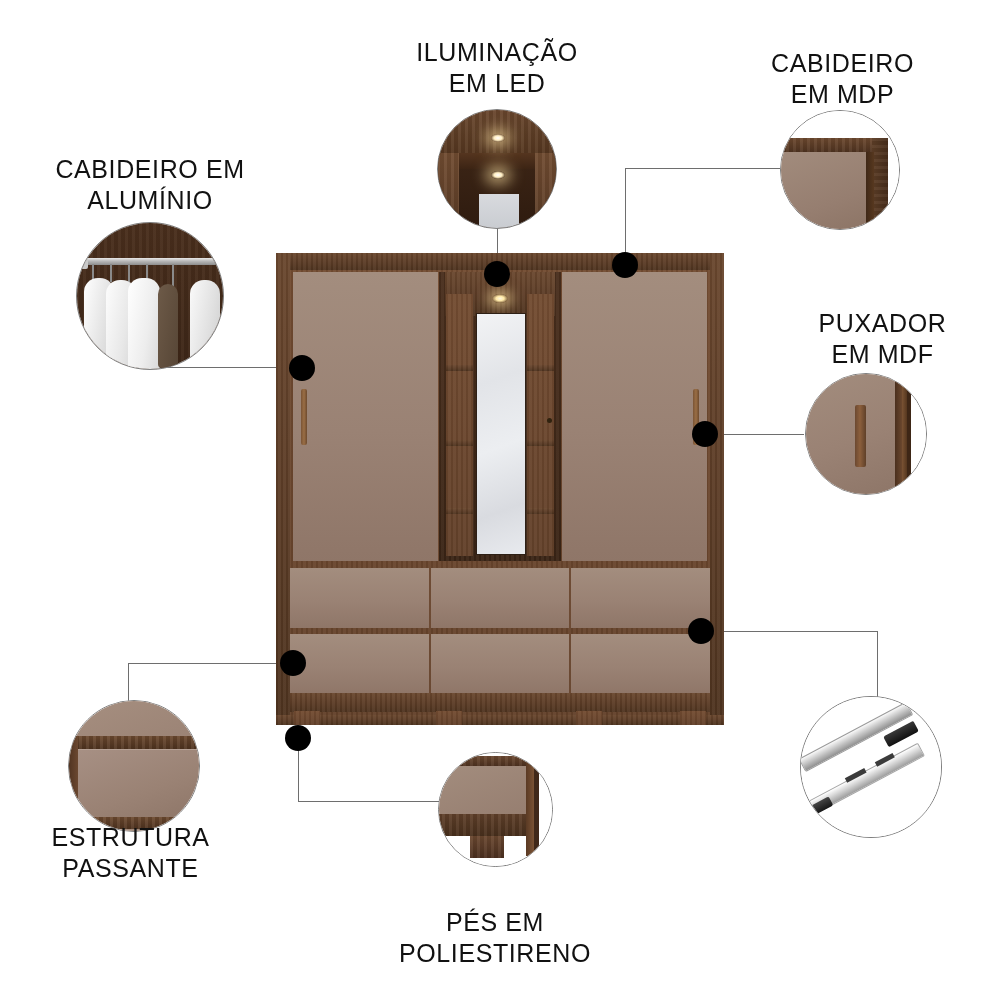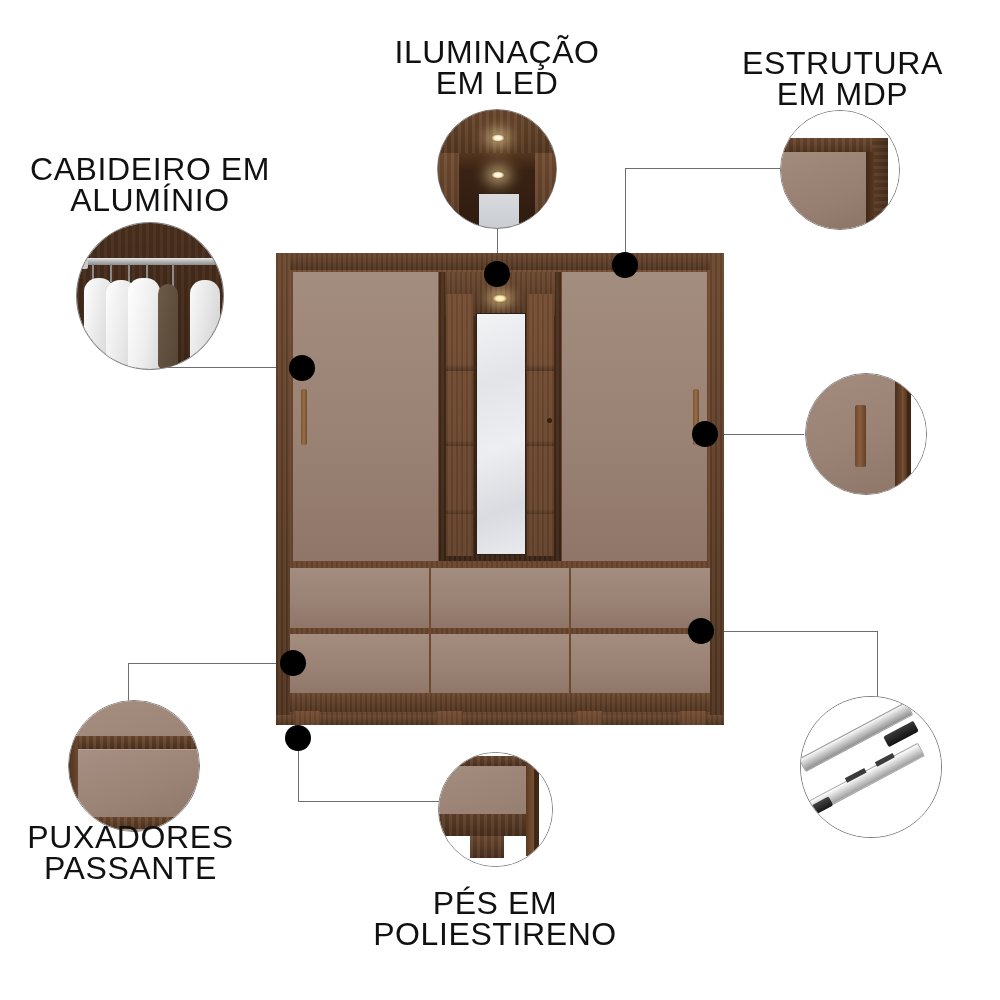--- a/index.html
+++ b/index.html
@@ -9,21 +9,21 @@
     font-family:"Liberation Sans", sans-serif;
     overflow:hidden;
     position:relative;
   }
   .stage{position:absolute;left:0;top:0;width:1000px;height:1000px;}
 
   
   .label{
     position:absolute;
     color:#111111;
-    font-size:32px;
+    font-size:25px;
     line-height:31px;
     letter-spacing:.6px;
     font-weight:400;
     text-align:center;
     white-space:pre-line;
     user-select:none;
   }
 
   
   .bubble{
@@ -240,37 +240,39 @@
                   box-shadow:0 0 14px 6px rgba(255,228,165,.6);"></div>
       <div style="position:absolute;left:54px;top:62px;width:14px;height:8px;border-radius:50%;
                   background:radial-gradient(ellipse at center,#ffffff 0%,#ffeec2 40%,rgba(255,220,150,.15) 75%,rgba(255,220,150,0) 100%);
                   box-shadow:0 0 14px 6px rgba(255,228,165,.6);"></div>
 
       <div style="position:absolute;left:42px;top:85px;width:40px;height:35px;
                   background:linear-gradient(180deg,#d8dade,#c9ccd1);"></div>
     </div>
   </div>
 
-  <div class="label" style="left:725px;top:48px;width:235px;">ESTRUTURA
+  <div class="label" style="left:725px;top:48px;width:235px;">CABIDEIRO
 EM MDP</div>
   <div class="bubble" style="left:780px;top:110px;width:120px;height:120px;">
     <div class="inner" style="background:#ffffff;">
       <div style="position:absolute;left:-8px;top:28px;width:116px;height:14px;
                   background:repeating-linear-gradient(90deg,rgba(255,255,255,.05) 0 3px,rgba(0,0,0,.07) 3px 7px),
                              linear-gradient(180deg,#6d492f,#4f3320);"></div>
       <div style="position:absolute;left:92px;top:28px;width:16px;height:120px;
                   background:repeating-linear-gradient(180deg,rgba(255,255,255,.04) 0 3px,rgba(0,0,0,.06) 3px 7px),
                              linear-gradient(90deg,#5d3e27,#472d1b);"></div>
       <div style="position:absolute;left:-8px;top:42px;width:99px;height:86px;
                   background:linear-gradient(160deg,#a28c7d,#967e70 60%,#8a7263);"></div>
       <div style="position:absolute;left:86px;top:42px;width:8px;height:106px;
                   background:linear-gradient(90deg,#3f2817,#57381f);"></div>
     </div>
   </div>
 
+  <div class="label" style="left:765px;top:308px;width:235px;">PUXADOR
+EM MDF</div>
   <div class="bubble" style="left:805px;top:373px;width:122px;height:122px;">
     <div class="inner" style="background:#ffffff;">
       <div style="position:absolute;left:-4px;top:-4px;width:96px;height:130px;
                   background:linear-gradient(160deg,#a38d7e,#9a8274 55%,#8d7567);"></div>
       <div style="position:absolute;left:50px;top:32px;width:11px;height:62px;border-radius:2px;
                   background:linear-gradient(90deg,#6b4830,#8c5f3c 45%,#5f4029);"></div>
       <div style="position:absolute;left:90px;top:-4px;width:7px;height:130px;
                   background:linear-gradient(90deg,#4a2f1d,#6a472e);"></div>
       <div style="position:absolute;left:97px;top:-4px;width:5px;height:130px;
                   background:linear-gradient(90deg,#7a5334,#55371f);"></div>
@@ -315,21 +317,21 @@
                   background:repeating-linear-gradient(90deg,rgba(255,255,255,.05) 0 3px,rgba(0,0,0,.08) 3px 7px),
                              linear-gradient(180deg,#60402a,#49301d);"></div>
       <div style="position:absolute;left:32px;top:84px;width:34px;height:22px;
                   background:repeating-linear-gradient(90deg,rgba(255,255,255,.05) 0 3px,rgba(0,0,0,.08) 3px 7px),
                              linear-gradient(180deg,#6b4830,#4c3020);"></div>
       <div style="position:absolute;left:88px;top:0;width:8px;height:104px;
                   background:linear-gradient(90deg,#5a3a24,#7a5234);"></div>
       <div style="position:absolute;left:96px;top:0;width:5px;height:104px;background:#402819;"></div>
     </div>
   </div>
-  <div class="label" style="left:370px;top:888px;width:250px;">PÉS EM
+  <div class="label" style="left:370px;top:907px;width:250px;">PÉS EM
 POLIESTIRENO</div>
 
   <div class="bubble" style="left:68px;top:700px;width:132px;height:132px;">
     <div class="inner" style="background:#ffffff;">
       <div style="position:absolute;left:0;top:0;width:132px;height:36px;
                   background:linear-gradient(160deg,#a68f80,#9b8375);"></div>
       <div style="position:absolute;left:4px;top:36px;width:128px;height:13px;
                   background:repeating-linear-gradient(90deg,rgba(255,255,255,.06) 0 3px,rgba(0,0,0,.09) 3px 7px),
                              linear-gradient(180deg,#6d4a30,#4f331f);"></div>
       <div style="position:absolute;left:4px;top:49px;width:128px;height:68px;
@@ -337,21 +339,21 @@
                   border-top:1px solid #b5a094;"></div>
       <div style="position:absolute;left:0;top:117px;width:132px;height:12px;
                   background:repeating-linear-gradient(90deg,rgba(255,255,255,.06) 0 3px,rgba(0,0,0,.09) 3px 7px),
                              linear-gradient(180deg,#6d4a30,#4f331f);"></div>
       <div style="position:absolute;left:0;top:129px;width:132px;height:14px;
                   background:linear-gradient(160deg,#a68f80,#9a8274);"></div>
       <div style="position:absolute;left:0;top:36px;width:10px;height:93px;
                   background:linear-gradient(90deg,#4e3220,#6b4830);"></div>
     </div>
   </div>
-  <div class="label" style="left:18px;top:822px;width:225px;">PUXADORES
+  <div class="label" style="left:18px;top:822px;width:225px;">ESTRUTURA
 PASSANTE</div>
 
   <div class="dot" style="left:289px;top:355px;"></div>
   <div class="dot" style="left:484px;top:261px;"></div>
   <div class="dot" style="left:612px;top:252px;"></div>
   <div class="dot" style="left:692px;top:421px;"></div>
   <div class="dot" style="left:688px;top:618px;"></div>
   <div class="dot" style="left:280px;top:650px;"></div>
   <div class="dot" style="left:285px;top:725px;"></div>
 

